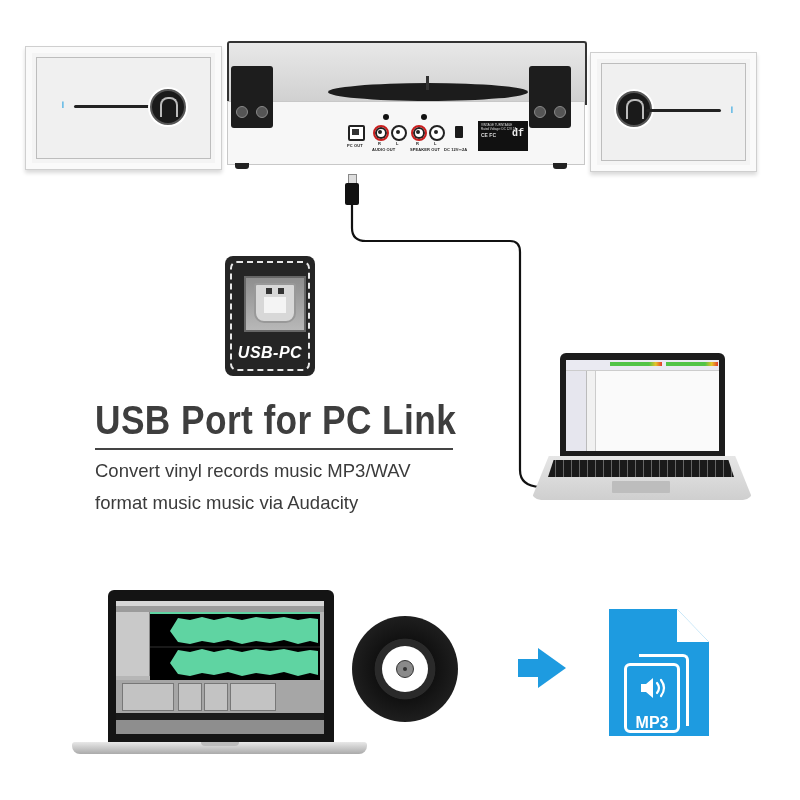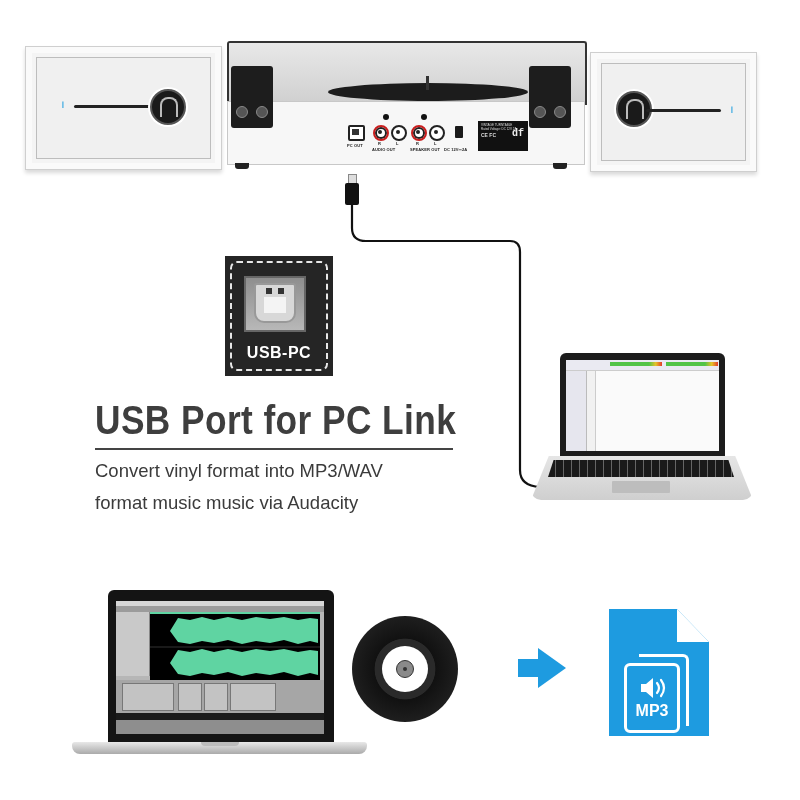--- a/index.html
+++ b/index.html
@@ -33,21 +33,21 @@
   .port-label { position:absolute; font-size:4px; font-weight:bold; color:#222; white-space:nowrap; letter-spacing:0.1px; }
   .rating { position:absolute; left:478px; top:121px; width:50px; height:30px; background:#111; color:#ddd; font-size:3px; line-height:4px; padding:2px 3px; box-sizing:border-box; }
   .rating .cert { font-size:5px; font-weight:bold; margin-top:2px; }
   .rating .logo { position:absolute; right:4px; top:11px; font-size:10px; font-weight:bold; color:#eee; font-family:Liberation Mono, monospace; }
 
   
   .plug { position:absolute; left:345px; top:183px; width:14px; height:22px; background:#111; border-radius:2px; }
   .plug-tip { position:absolute; left:348px; top:174px; width:7px; height:9px; background:#ddd; border:1px solid #888; }
 
   
-  .usb-badge { position:absolute; left:225px; top:256px; width:108px; height:120px; background:#252525; border-radius:0; }
+  .usb-badge { position:absolute; left:225px; top:256px; width:90px; height:120px; background:#252525; border-radius:8px;font-style:italic; }
   .usb-badge .dash { position:absolute; left:5px; top:5px; right:5px; bottom:5px; border:2px dashed #e8e8e8; border-radius:7px; }
   .usb-badge .socket { position:absolute; left:19px; top:20px; width:62px; height:56px; background:linear-gradient(#8e8e8e,#b8b8b8); border:2px solid #666; box-sizing:border-box; }
   .usb-badge .socket .inner { position:absolute; left:8px; top:5px; width:42px; height:40px; background:#d8d8d8; border:2px solid #999; border-radius:3px 3px 10px 10px; box-sizing:border-box; }
   .usb-badge .socket .pin { position:absolute; top:3px; width:6px; height:6px; background:#333; }
   .usb-badge .socket .tongue { position:absolute; left:8px; top:12px; width:22px; height:16px; background:#f4f4f4; }
   .usb-badge .lbl { position:absolute; left:0; right:0; top:88px; text-align:center; color:#fff; font-weight:bold; font-size:16px; letter-spacing:0.5px; }
 
   
   .headline { position:absolute; left:95px; top:397px; font-family:"Liberation Sans", sans-serif; font-weight:bold; font-size:41px; color:#3e3e3e; letter-spacing:0.5px; transform:scaleX(0.86); transform-origin:left top; white-space:nowrap; }
   .rule { position:absolute; left:95px; top:448px; width:358px; height:2px; background:#444; }
@@ -85,21 +85,21 @@
   .vinyl .label { position:absolute; left:30px; top:30px; width:46px; height:46px; border-radius:50%; background:#fff; }
   .vinyl .ring { position:absolute; left:14px; top:14px; width:18px; height:18px; border-radius:50%; background:#8a8a8a; border:1px solid #333; box-sizing:border-box; }
   .vinyl .hole { position:absolute; left:6px; top:6px; width:4px; height:4px; border-radius:50%; background:#333; }
   .arrow-body { position:absolute; left:518px; top:659px; width:20px; height:18px; background:#1e9be0; }
   .arrow-head { position:absolute; left:538px; top:648px; width:0; height:0; border-top:20px solid transparent; border-bottom:20px solid transparent; border-left:28px solid #1e9be0; }
   .mp3-file { position:absolute; left:609px; top:609px; width:100px; height:127px; background:#1e9be0; clip-path:polygon(0 0,68% 0,100% 26%,100% 100%,0 100%); }
   .mp3-fold { position:absolute; left:677px; top:609px; width:32px; height:33px; background:#ffffff; clip-path:polygon(0 0,0 100%,100% 100%); }
   .mp3-card-back { position:absolute; left:639px; top:654px; width:50px; height:72px; border:3px solid #fff; border-left:none; border-bottom:none; border-radius:0 6px 0 0; box-sizing:border-box; }
   .mp3-card { position:absolute; left:624px; top:663px; width:56px; height:70px; border:3px solid #fff; border-radius:6px; box-sizing:border-box; }
   .mp3-speaker { position:absolute; left:10px; top:10px; width:36px; height:24px; }
-  .mp3-label { position:absolute; left:0; right:0; top:36px; text-align:center; color:#fff; font-weight:bold; font-size:16px; }
+  .mp3-label { position:absolute; left:0; right:0; top:48px; text-align:center; color:#fff; font-weight:bold; font-size:16px; }
 </style>
 </head>
 <body>
 
 <div class="speaker" style="left:25px; top:46px; width:195px; height:122px;">
   <div class="face"></div>
   <span class="led" style="left:33px; top:48px;">ᛧ</span>
   <div class="bar" style="left:48px; top:58px; width:95px;"></div>
   <div class="knob" style="left:124px; top:42px;"></div>
 </div>
@@ -170,21 +170,21 @@
       <div class="pin" style="left:10px;"></div>
       <div class="pin" style="left:22px;"></div>
       <div class="tongue"></div>
     </div>
   </div>
   <div class="lbl">USB-PC</div>
 </div>
 
 <div class="headline">USB Port for PC Link</div>
 <div class="rule"></div>
-<div class="subtext" style="top:460px;">Convert vinyl format into MP3/WAV</div>
+<div class="subtext" style="top:460px;">Convert vinyl records music MP3/WAV</div>
 <div class="subtext" style="top:492px;">format music music via Audacity</div>
 
 <div class="lap2-screen"></div>
 <div class="lap2-app">
   <div class="lap2-toolbar">
     <div class="meter" style="left:44px; width:52px;"></div>
     <div class="meter" style="left:100px; width:52px;"></div>
   </div>
   <div class="lap2-side"></div>
   <div class="lap2-ruler"></div>

